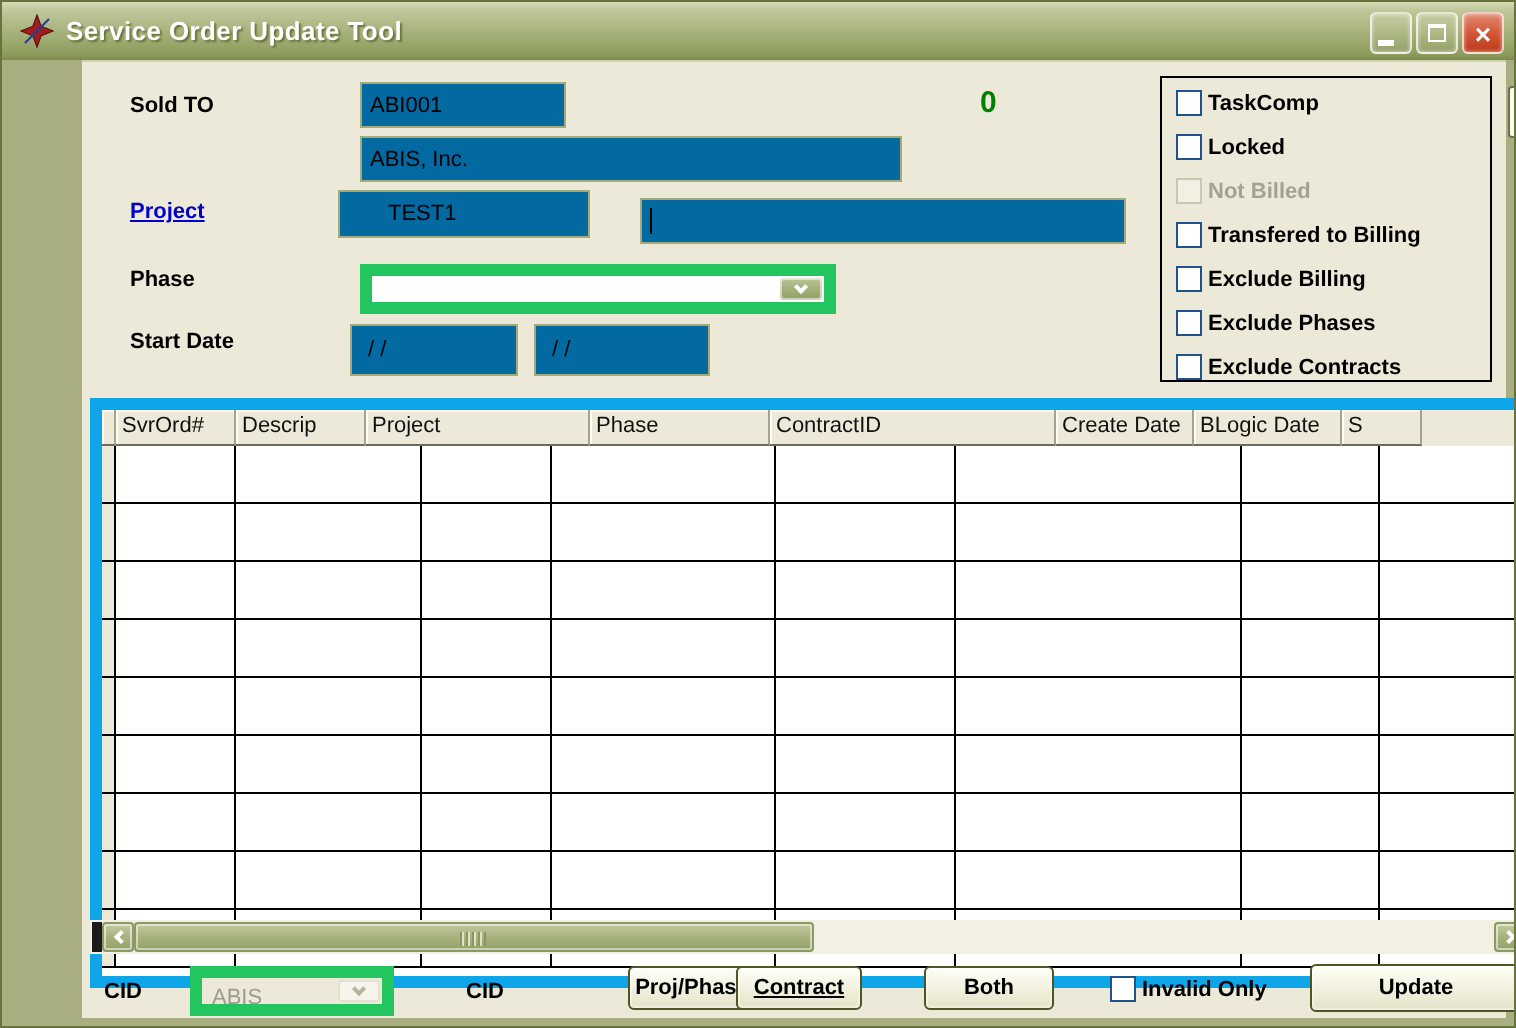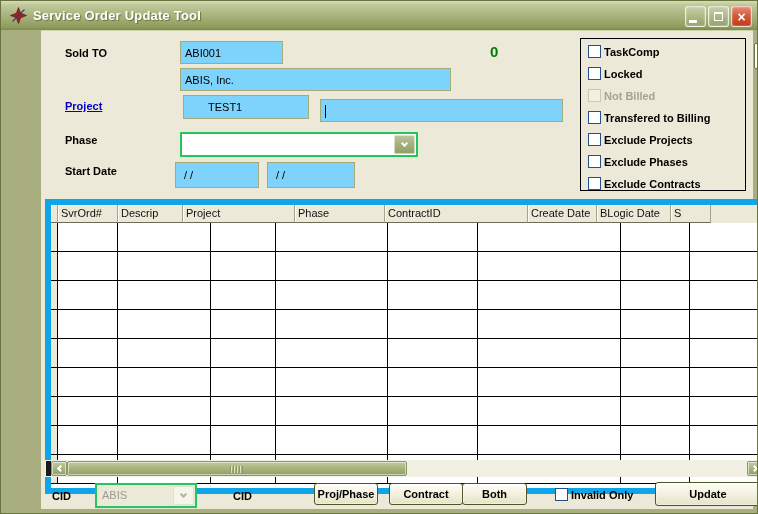--- a/index.html
+++ b/index.html
@@ -33,27 +33,27 @@
   .glyph-close { color:#fff; font-weight:bold; font-size:14px; line-height:14px; }
 
   .client {
     position:absolute; left:4px; top:29px; right:4px; bottom:4px;
     background:#ECE9D8; border-top:1px solid #CDD3A9;margin-left:36px;
   }
 
   
   .lbl { position:absolute; font-size:11px; font-weight:bold; color:#000; }
   .inp {
-    position:absolute; border:1px solid #A4AA78; background:#7dd3fc;
+    position:absolute; border:1px solid #A4AA78; background:#0369a1;
     font-family:"Liberation Sans",sans-serif; font-size:11px; color:#000; padding:0 4px;
   }
   .link { position:absolute; font-size:11px; font-weight:bold; color:#0000C8; text-decoration:underline; cursor:pointer; }
   .count { position:absolute; font-size:15px; font-weight:bold; color:#008000; }
 
-  .combo { position:absolute; border:2px solid #22c55e; background:#fff; }
+  .combo { position:absolute; border:6px solid #22c55e; background:#fff; }
   .combo .val { position:absolute; left:5px; top:4px; font-size:11px; color:#000; }
   .combo-arrow {
     position:absolute; right:1px; top:1px; bottom:1px; width:21px; border-radius:2px;
     background:linear-gradient(180deg,#BCC599 0%,#A3B07A 50%,#8FA063 100%);
     box-shadow:inset 0 0 0 1px rgba(255,255,255,.55);
     display:flex; align-items:center; justify-content:center;
   }
   .combo.disabled { background:#ECE9D8; }
   .combo.disabled .val { color:#9E9B8C; }
   .combo.disabled .combo-arrow { background:#F6F5EB; box-shadow:inset 0 0 0 1px #E2E0CE; }
@@ -154,21 +154,21 @@
   </div>
 
   <div class="client">
 
     <span class="lbl" style="left:24px; top:16px;">Sold TO</span>
     <input class="inp" style="left: 139px; top: 10px; width: 103px; height: 23px;" readonly="" value="ABI001">
     <span class="count" style="left:449px; top:12px;">0</span>
     <input class="inp" style="left: 139px; top: 37px; width: 271px; height: 23px;" readonly="" value="ABIS, Inc.">
 
     <span class="link" style="left:24px; top:69px;">Project</span>
-    <input class="inp" style="left: 142px; top: 64px; width: 126px; height: 24px; padding-left: 24px;" readonly="" value="TEST1">
+    <input class="inp" style="left: 128px; top: 64px; width: 126px; height: 24px; padding-left: 24px;" readonly="" value="TEST1">
     <div class="inp" style="left:279px; top:68px; width:243px; height:23px; line-height:21px;"><span class="caret"></span></div>
 
     <span class="lbl" style="left:24px; top:103px;">Phase</span>
     <div class="combo" style="left:139px; top:101px; width:238px; height:25px;">
       <span class="val"></span>
       <span class="combo-arrow">
           <span class="chev down"></span>
         </span>
     </div>
 
@@ -188,21 +188,21 @@
         <div class="cb disabled">
           <span class="box"></span>
           <span class="txt">Not Billed</span>
         </div>
         <div class="cb">
           <span class="box"></span>
           <span class="txt">Transfered to Billing</span>
         </div>
         <div class="cb">
           <span class="box"></span>
-          <span class="txt">Exclude Projects</span>
+          <span class="txt">Exclude Billing</span>
         </div>
         <div class="cb">
           <span class="box"></span>
           <span class="txt">Exclude Phases</span>
         </div>
         <div class="cb">
           <span class="box"></span>
           <span class="txt">Exclude Contracts</span>
         </div>
       </div>
@@ -363,21 +363,21 @@
     <span class="lbl" style="left:11px; top:459px;">CID</span>
     <div class="combo disabled" style="left:54px; top:452px; width:102px; height:25px;">
       <span class="val">ABIS</span>
       <span class="combo-arrow">
           <span class="chev down"></span>
         </span>
     </div>
     <span class="lbl" style="left:192px; top:459px;">CID</span>
 
     <div class="xp-btn" style="left:273px; top:452px; width:64px; height:22px;">Proj/Phase</div>
-    <div class="xp-btn" style="left:348px; top:452px; width:74px; height:22px;">Contract</div>
+    <div class="xp-btn" style="left:327px; top:452px; width:63px; height:22px;text-decoration:underline;">Contract</div>
     <div class="xp-btn" style="left:421px; top:452px; width:65px; height:22px;">Both</div>
 
     <div class="cb" style="position:absolute; left:514px; top:457px;">
       <span class="box"></span>
       <span class="txt">Invalid Only</span>
     </div>
 
     <div class="xp-btn" style="left:614px; top:451px; width:106px; height:24px;">Update</div>
   </div>
 </div>

